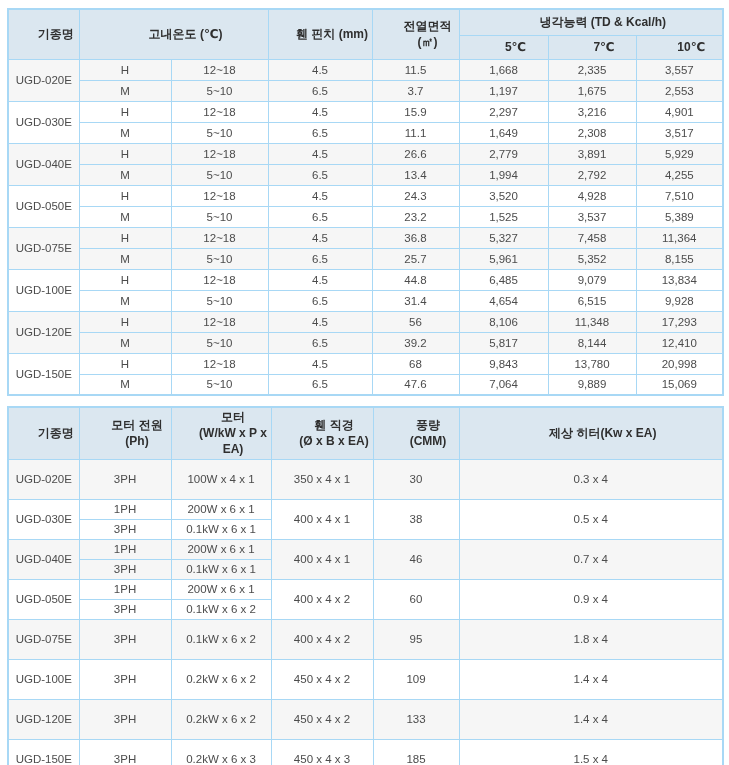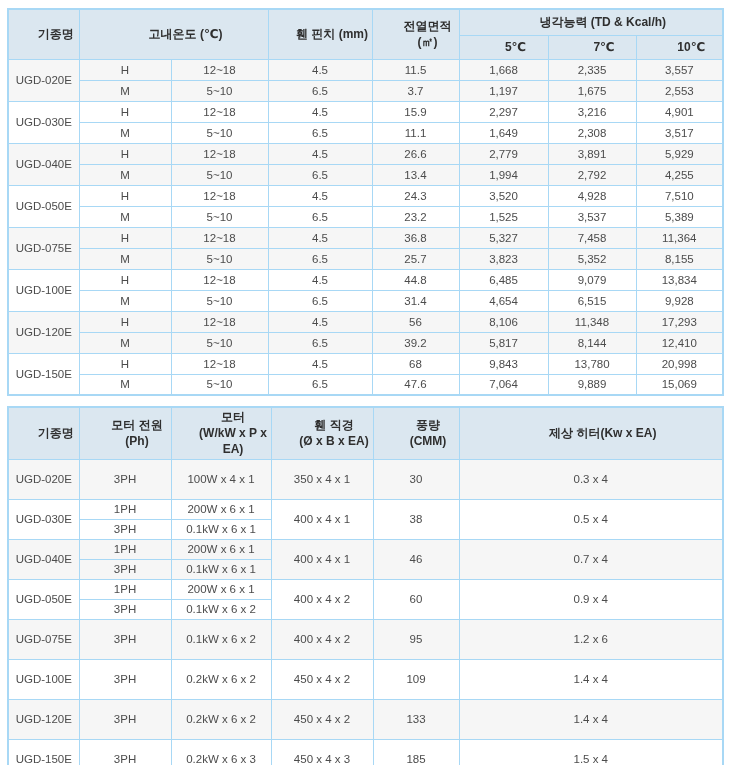--- a/index.html
+++ b/index.html
@@ -168,21 +168,21 @@
           <td>36.8</td>
           <td>5,327</td>
           <td>7,458</td>
           <td>11,364</td>
         </tr>
         <tr class="alt">
           <td>M</td>
           <td>5~10</td>
           <td>6.5</td>
           <td>25.7</td>
-          <td>3,823</td>
+          <td>5,961</td>
           <td>5,352</td>
           <td>8,155</td>
         </tr>
         <tr class="plain">
           <td rowspan="2">UGD-100E</td>
           <td>H</td>
           <td>12~18</td>
           <td>4.5</td>
           <td>44.8</td>
           <td>6,485</td>
@@ -307,21 +307,21 @@
         <tr class="plain half">
           <td>3PH</td>
           <td>0.1kW x 6 x 2</td>
         </tr>
         <tr class="alt single">
           <td rowspan="1">UGD-075E</td>
           <td>3PH</td>
           <td>0.1kW x 6 x 2</td>
           <td rowspan="1">400 x 4 x 2</td>
           <td rowspan="1">95</td>
-          <td rowspan="1">1.2 x 6</td>
+          <td rowspan="1">1.8 x 4</td>
         </tr>
         <tr class="plain single">
           <td rowspan="1">UGD-100E</td>
           <td>3PH</td>
           <td>0.2kW x 6 x 2</td>
           <td rowspan="1">450 x 4 x 2</td>
           <td rowspan="1">109</td>
           <td rowspan="1">1.4 x 4</td>
         </tr>
         <tr class="alt single">

